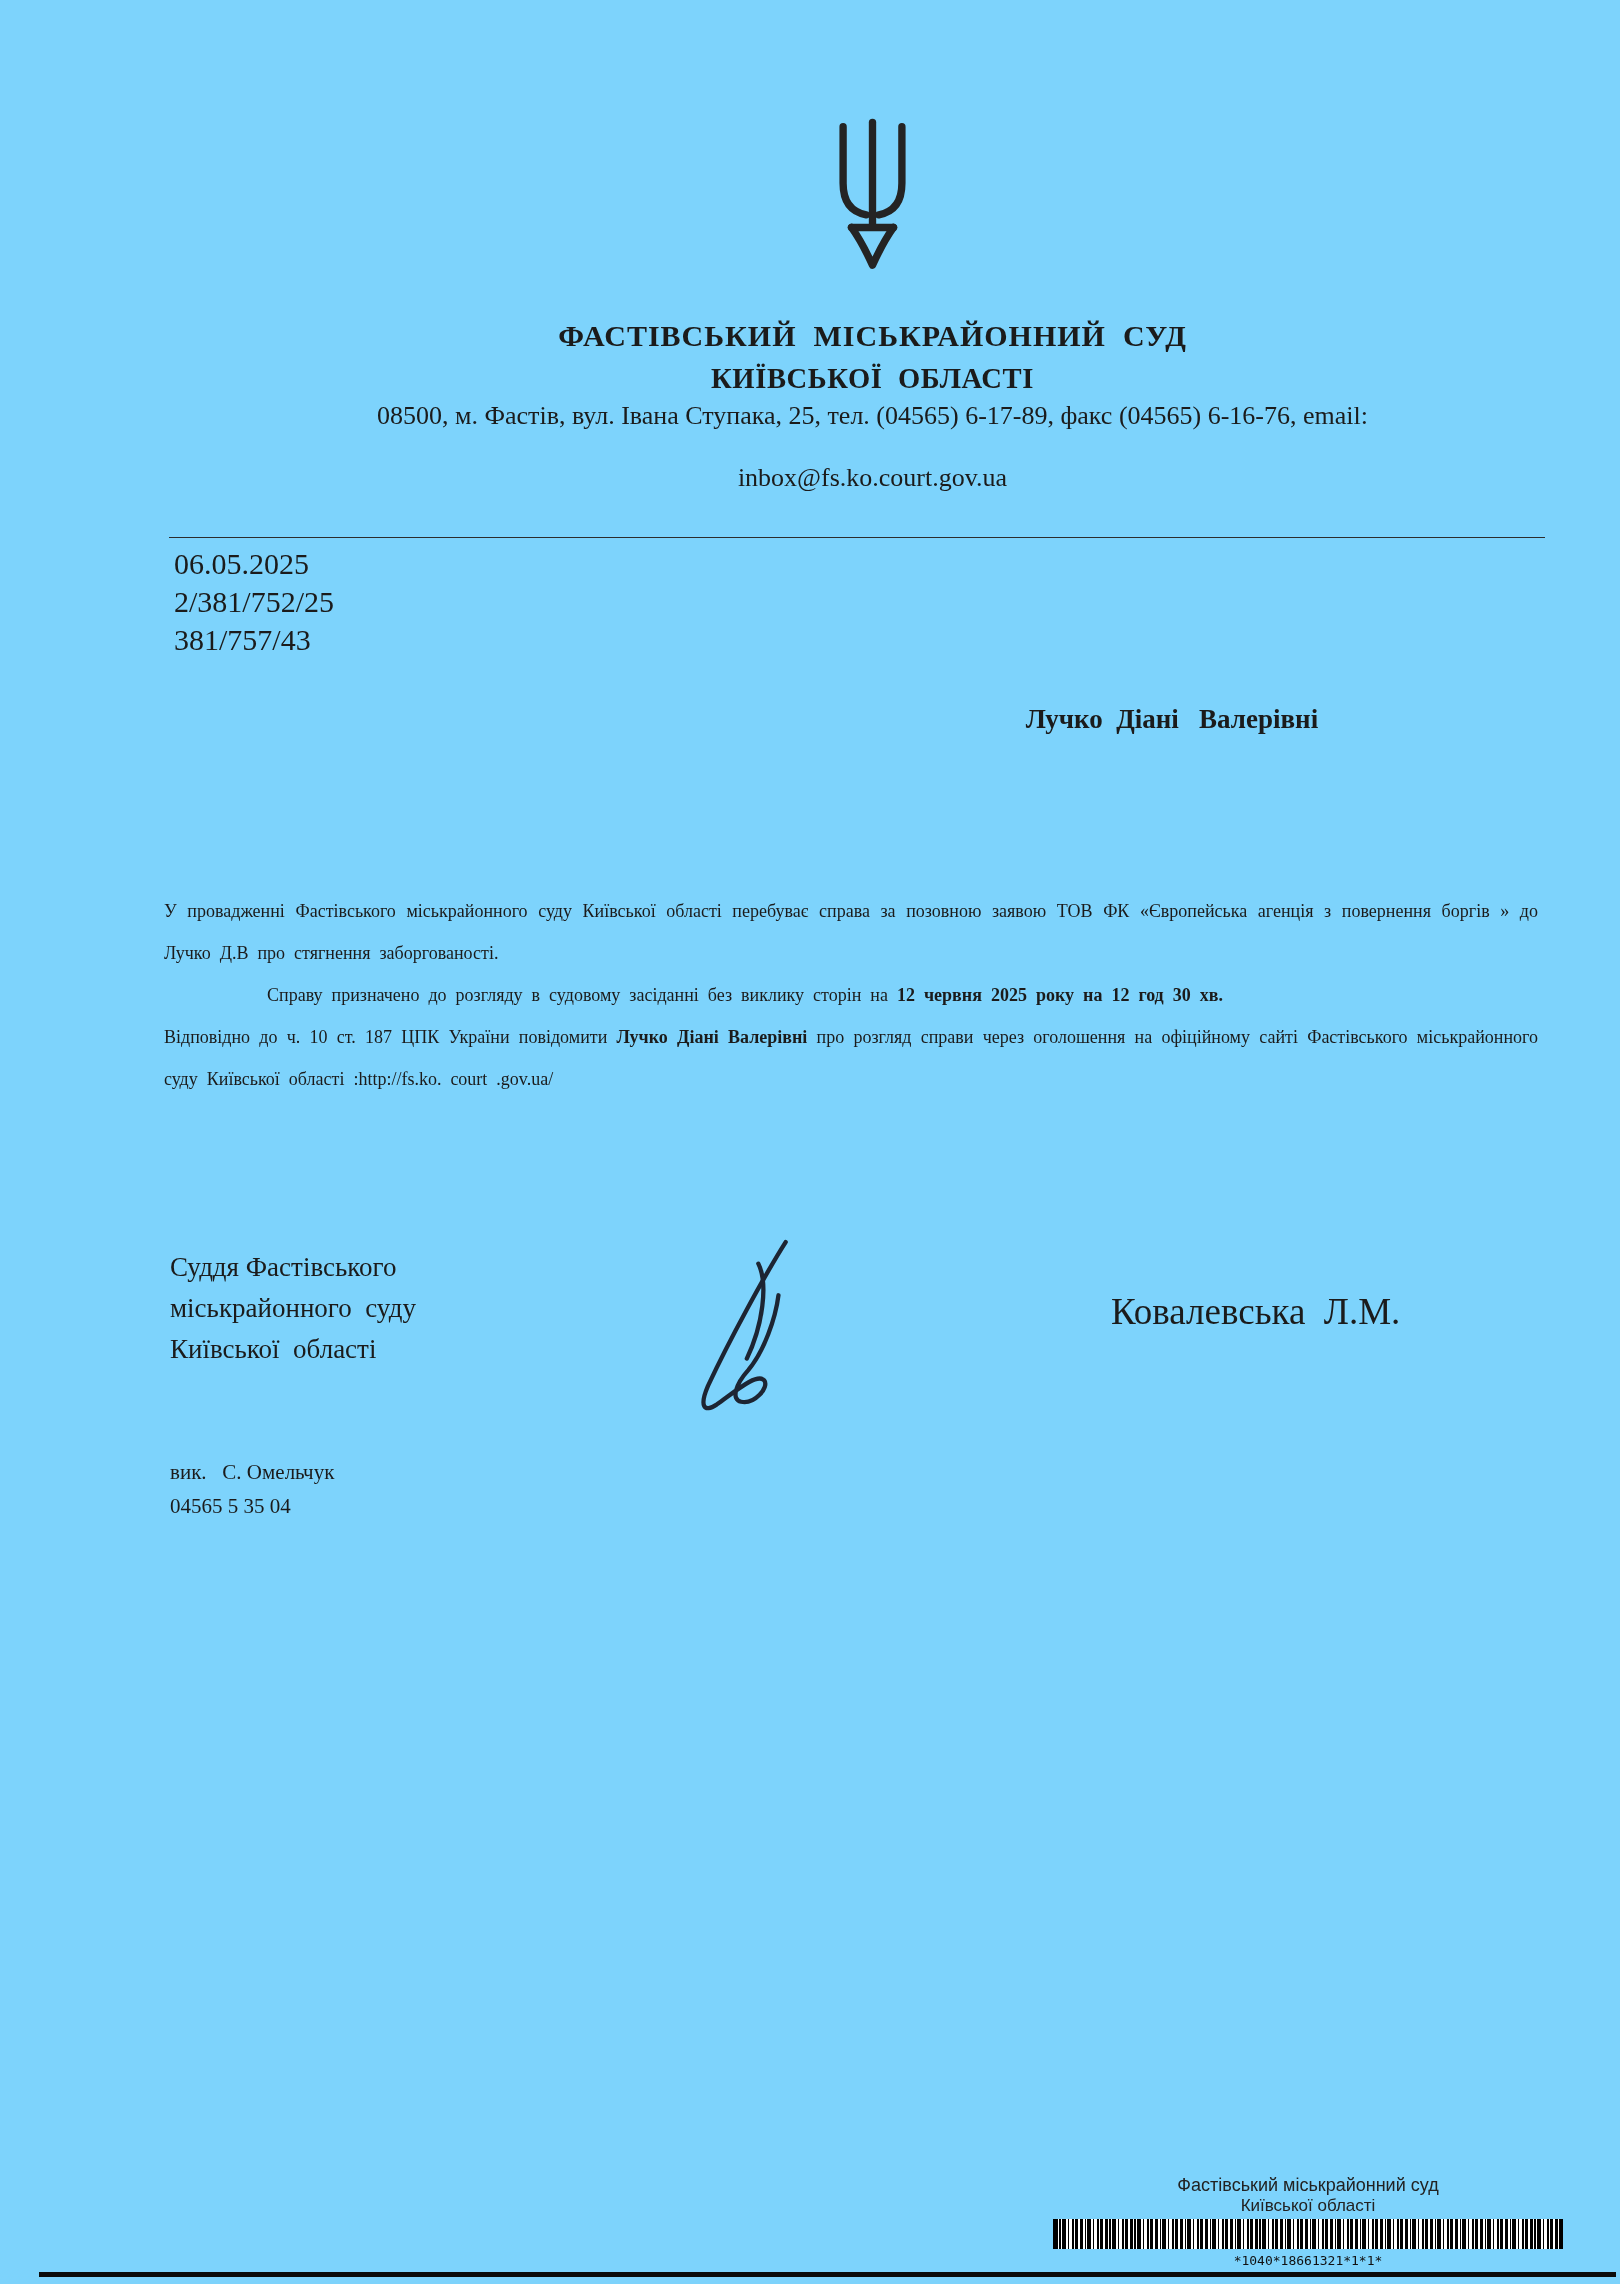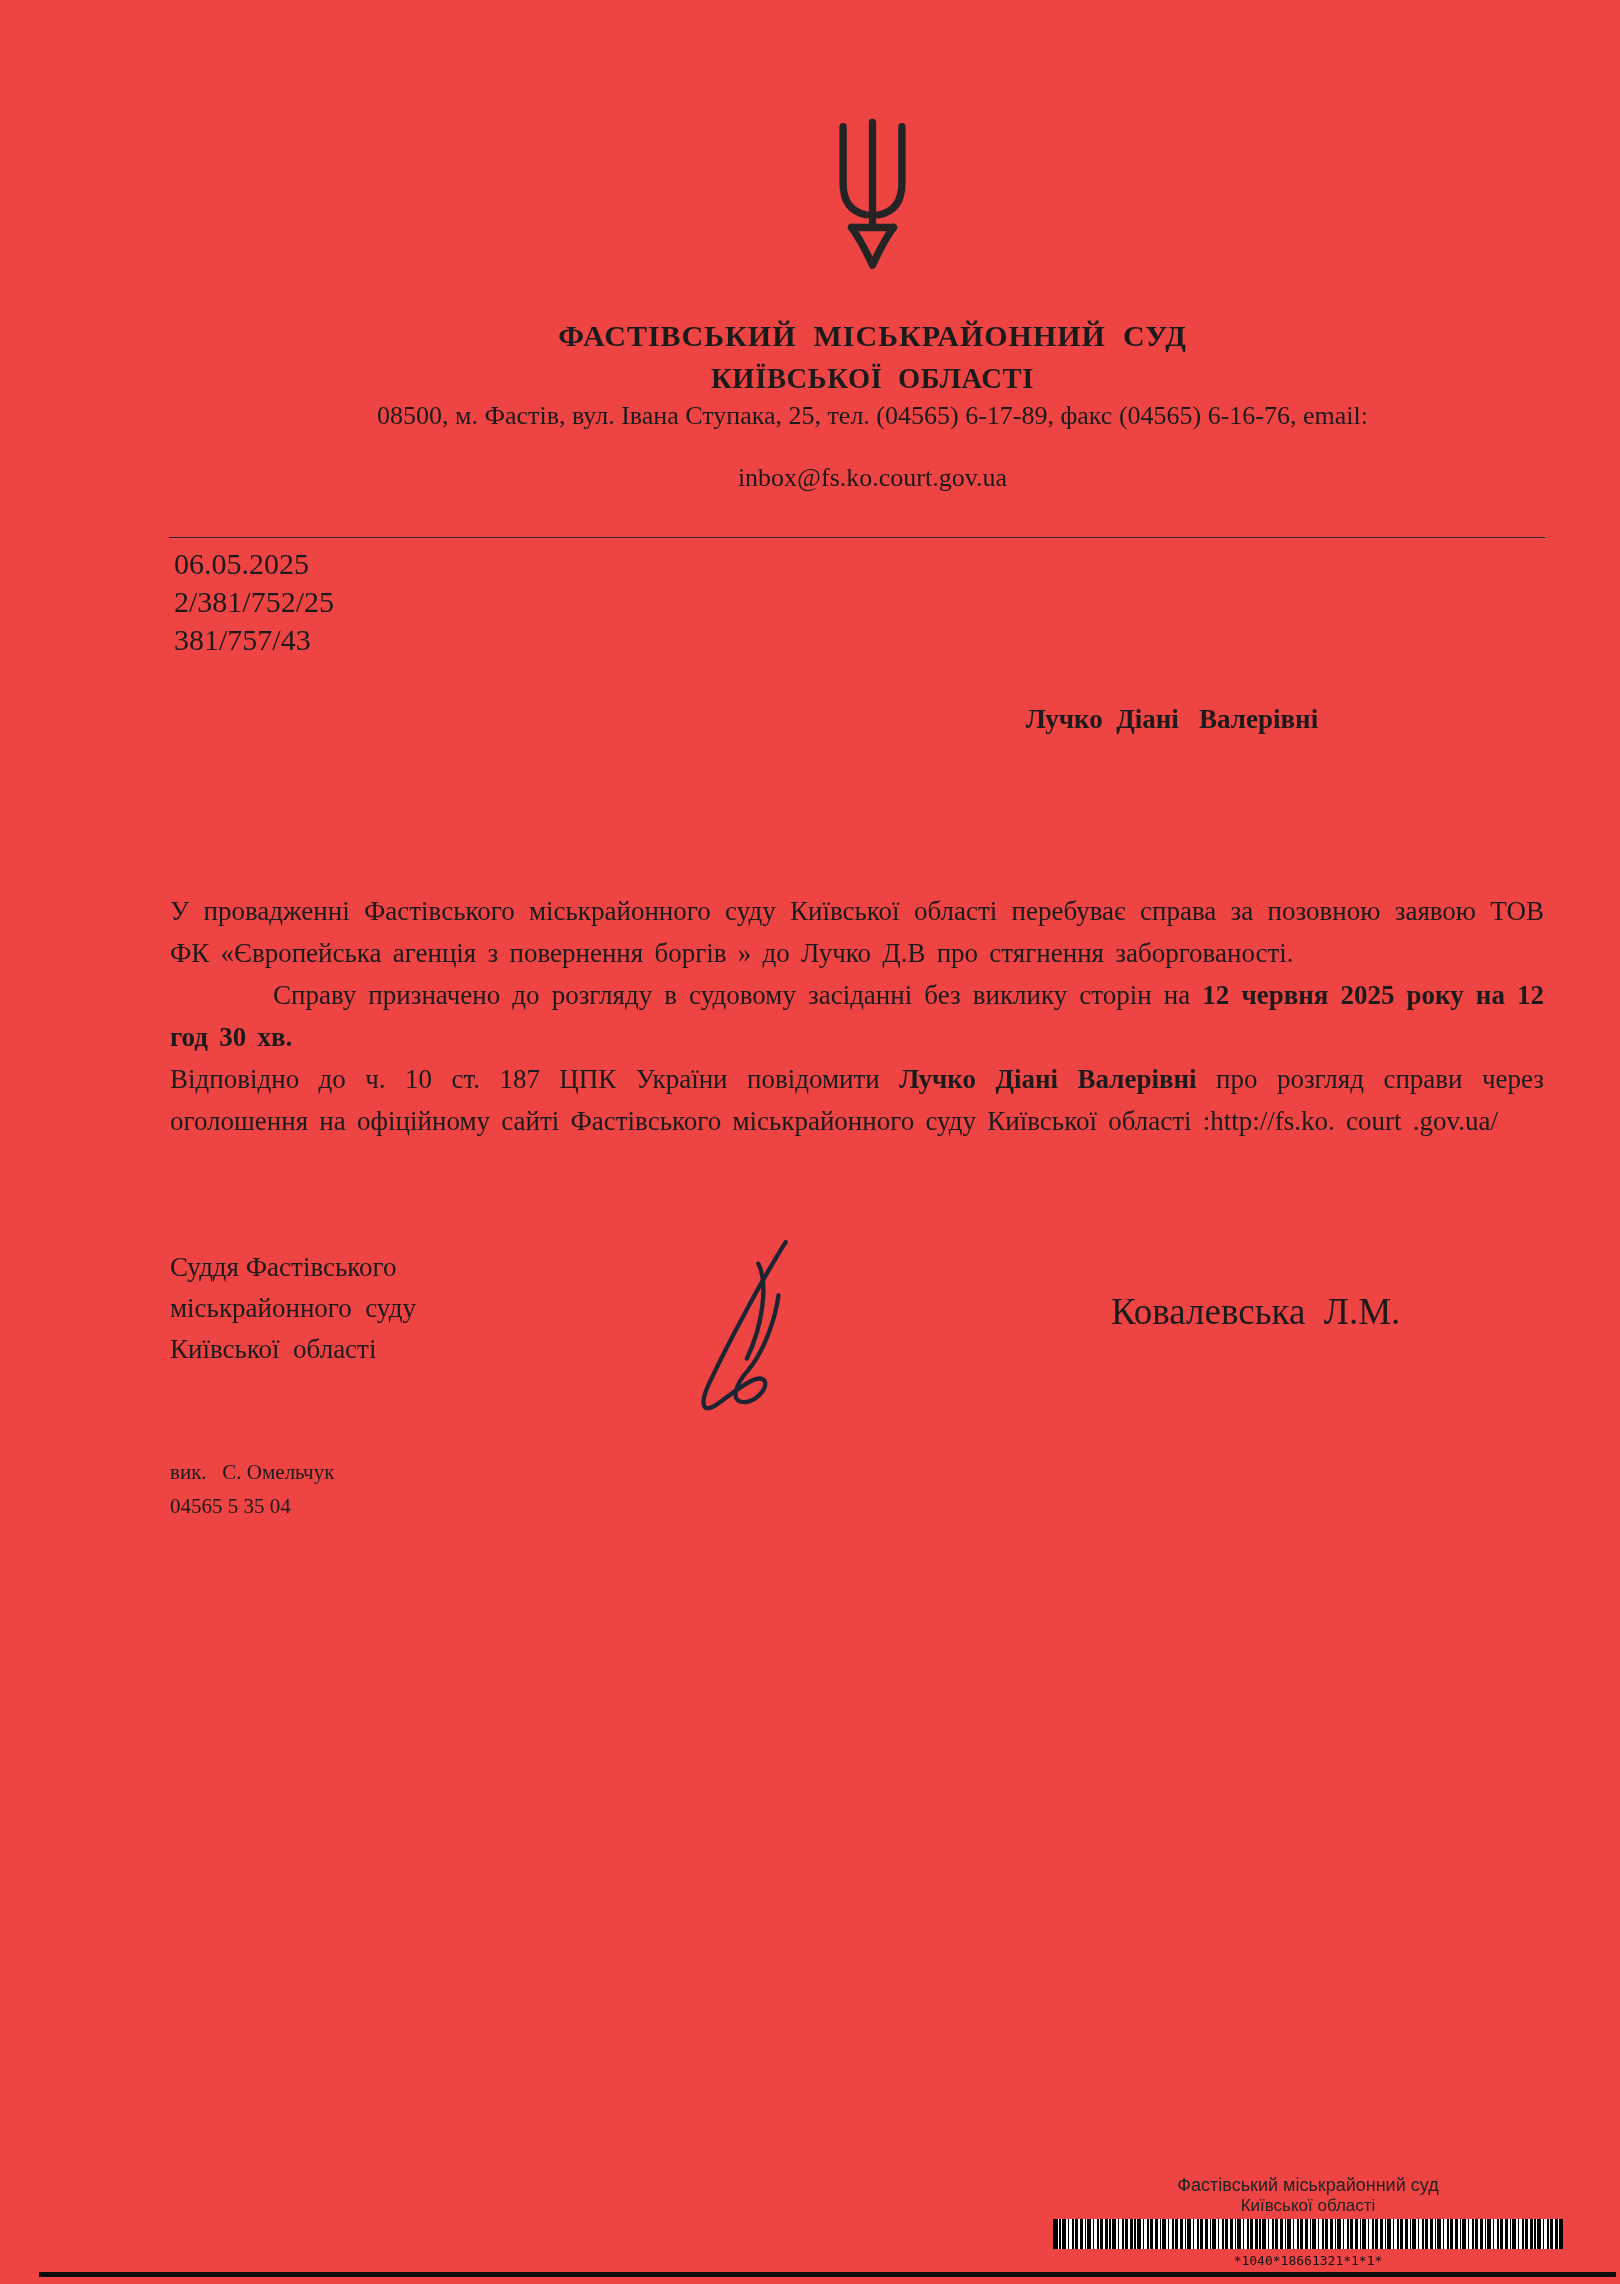--- a/index.html
+++ b/index.html
@@ -1,20 +1,20 @@
 <!DOCTYPE html>
 <html style="font-size:10.4px"><head>
 <meta charset="utf-8">
 <style>
   html,body { margin:0; padding:0; background:#e8e8e8; }
   .page {
     position:relative;
     width:1620px; height:2284px;
     margin:0 auto;
-    background:#ef4444;
+    background:#7dd3fc;
     font-family:"Liberation Serif","DejaVu Serif",serif;
     color:#1b1b1b;
     overflow:hidden;
   }
   .abs { position:absolute; }
   .pre { white-space:pre-wrap; }
   .b { font-weight:bold; }
 
   
   .emblem { left:820px; top:117px; width:105px; height:160px; }
@@ -28,21 +28,21 @@
 
   
   .refs { left:174px; top:545px; font-size:30px; line-height:38px; }
 
   
   .recipient { left:795px; top:699px; width:754px; text-align:center; }
   .recipient-name { font-size:27px; font-weight:bold; line-height:40px; }
   .recipient-addr { font-size:26px; line-height:40px; }
 
   
-  .body { left:170px; top:890px; width:1374px; font-size:27px; line-height:42px; text-align:justify; }
+  .body { left:164px; top:890px; width:1374px; font-size:18px; line-height:42px; text-align:justify; }
   .body p { margin:0; word-spacing:4.5px; }
   .p2 { text-indent:103px; }
 
   
   .judge-title { left:170px; top:1247px; font-size:27px; line-height:41px; }
   .sig { left:667px; top:1232px; width:151px; height:187px; }
   .judge-name { left:1111px; top:1290px; font-size:37px; }
 
   
   .executor { left:170px; top:1455px; font-size:21px; line-height:34px; }

